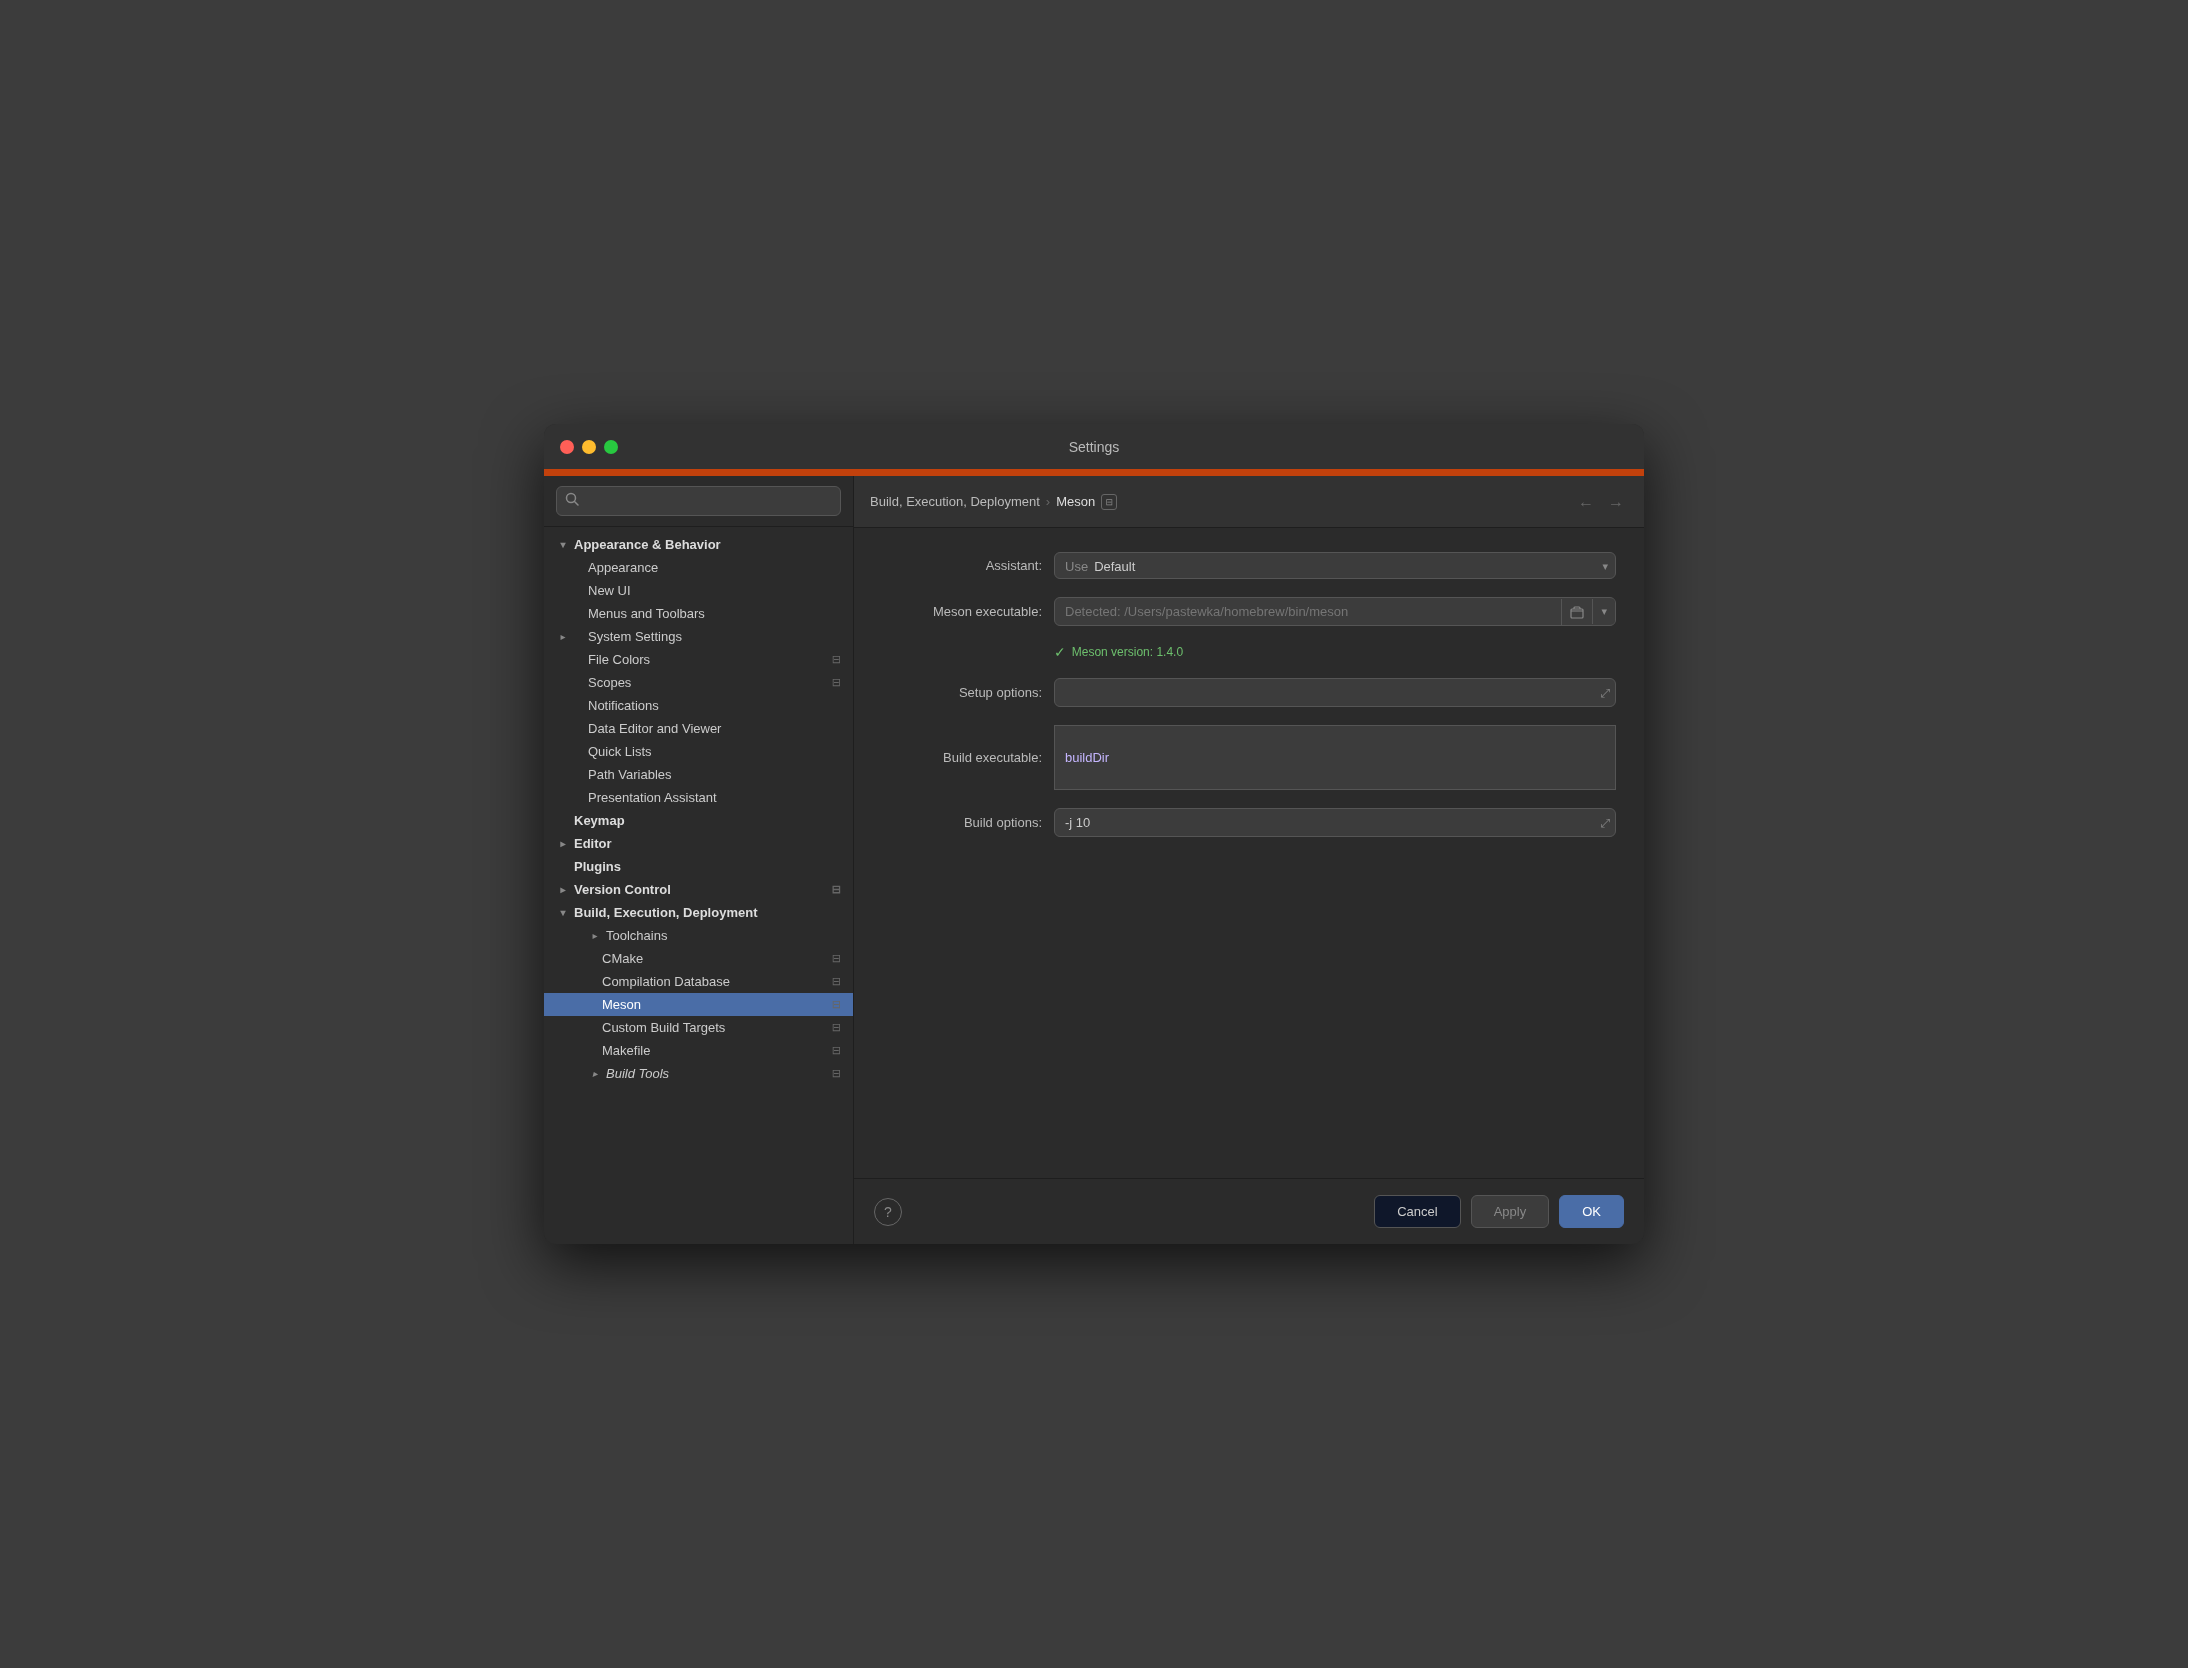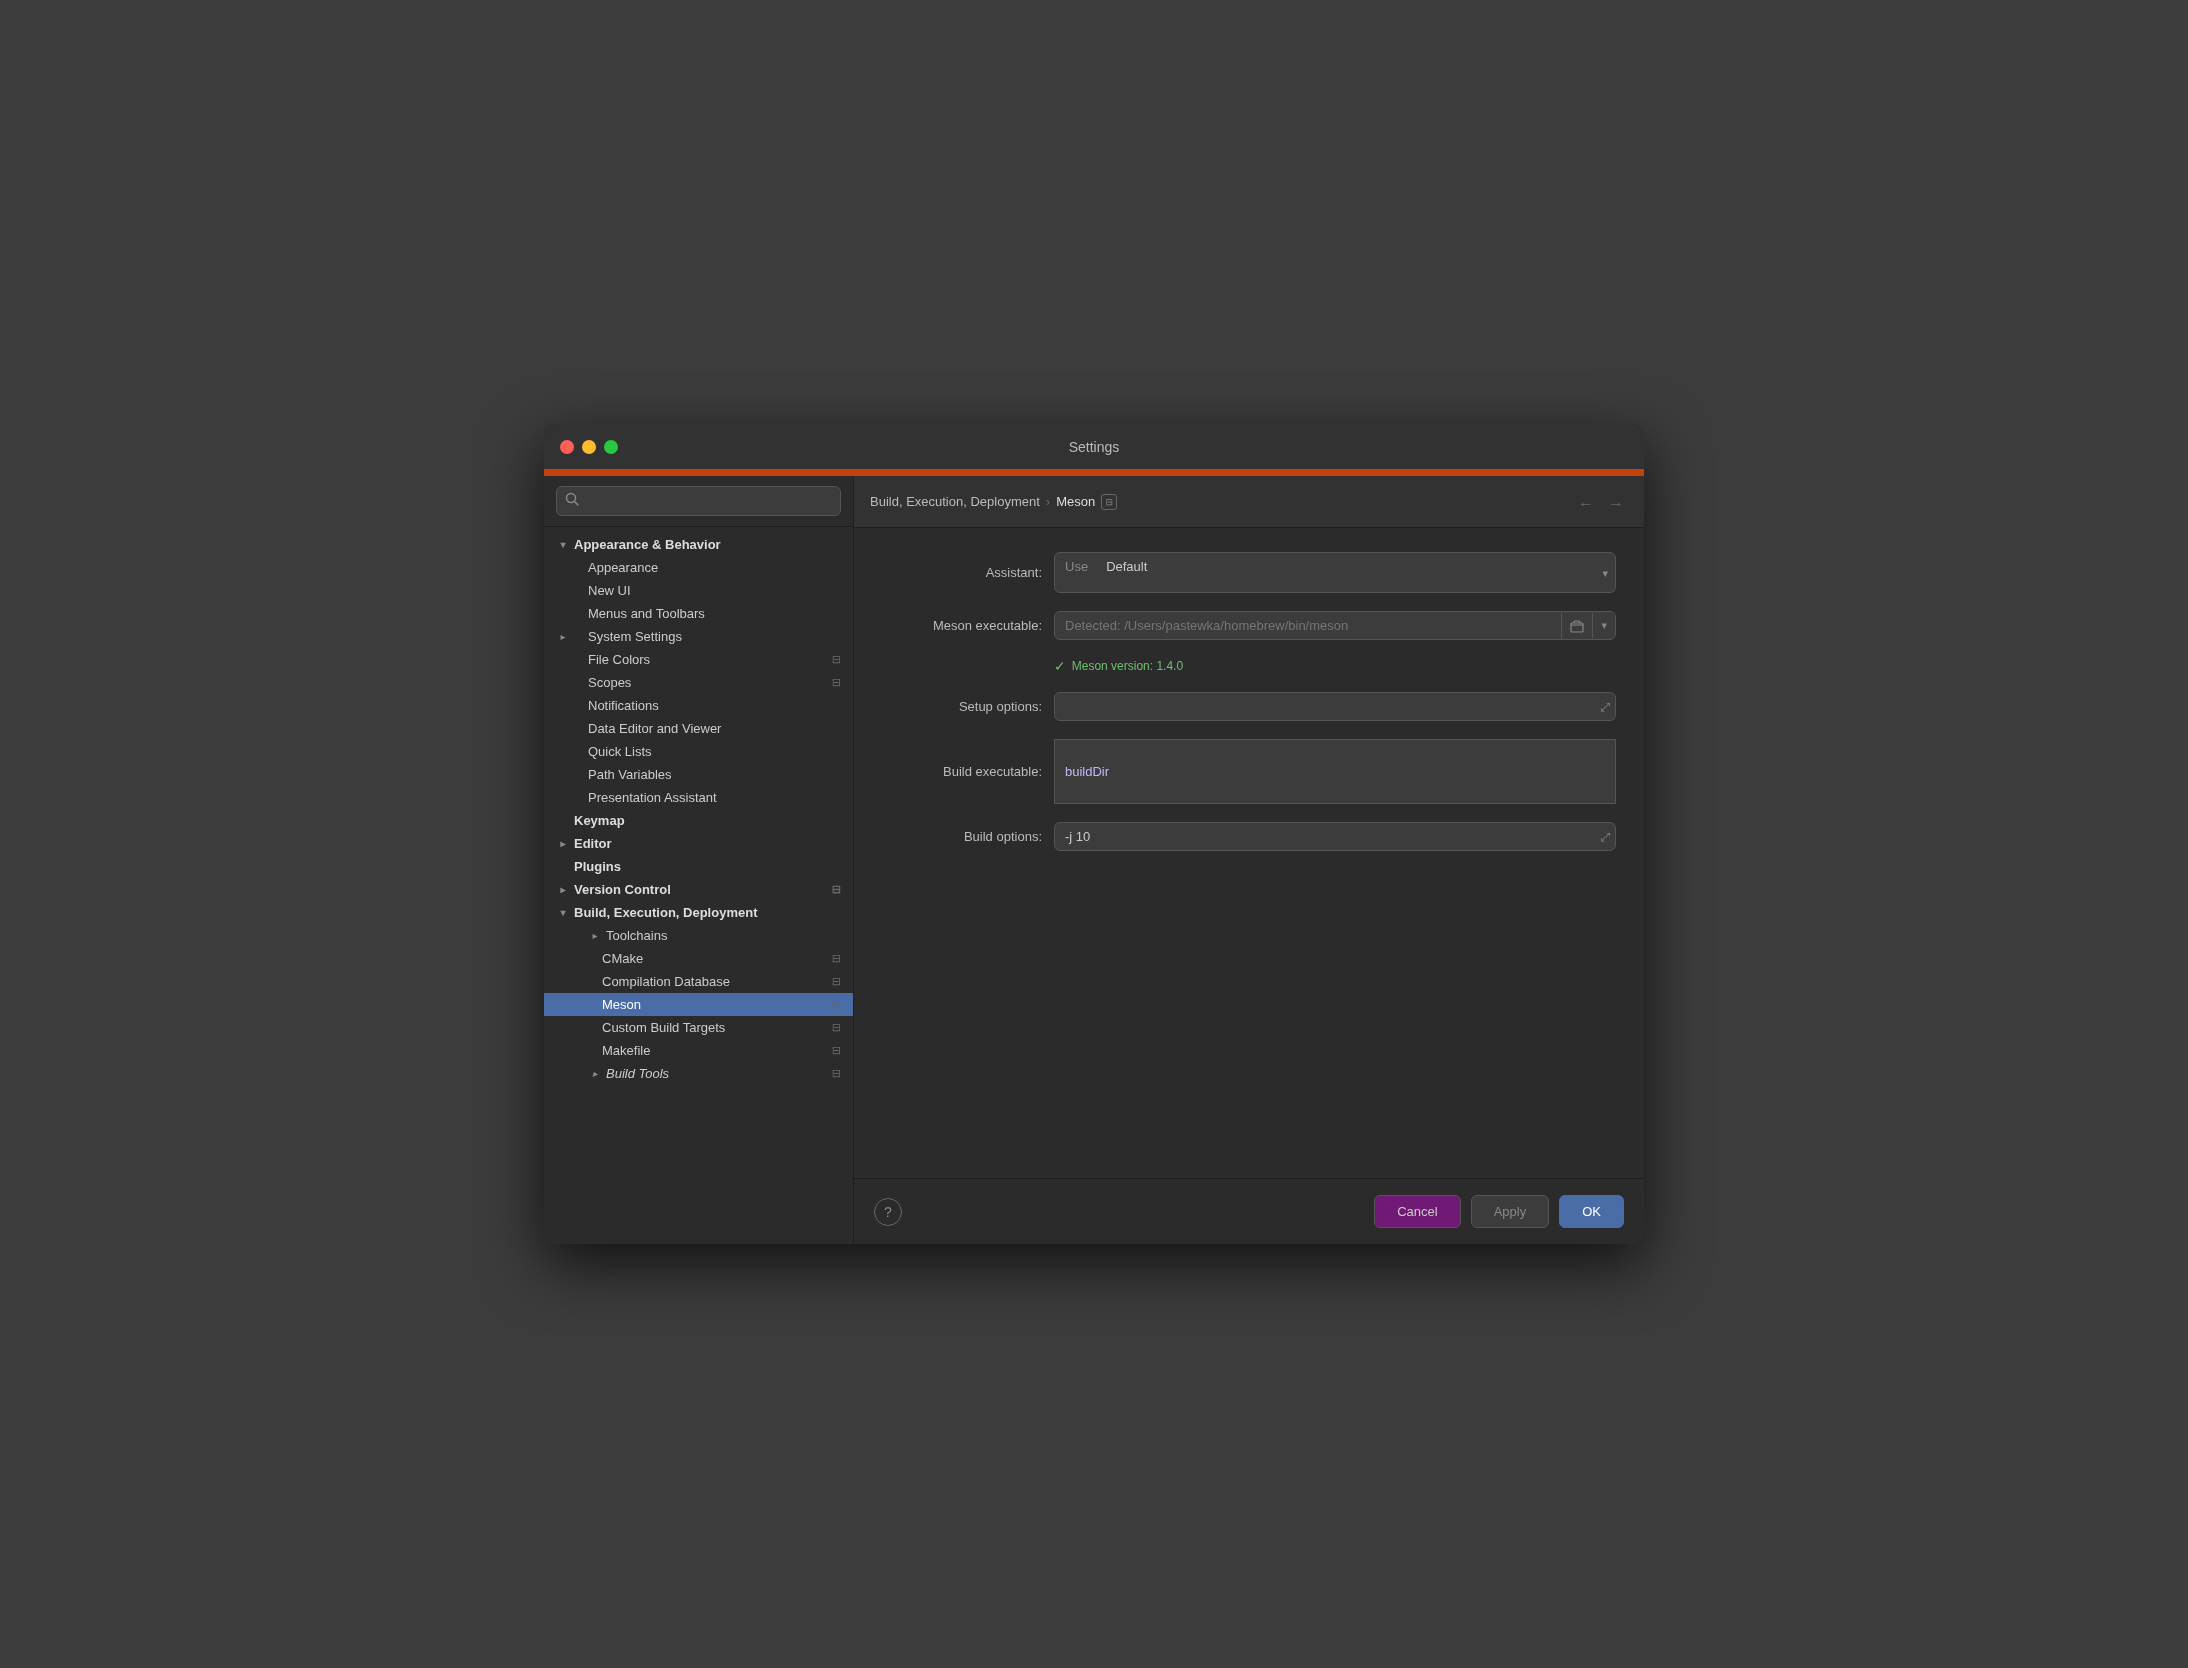--- a/index.html
+++ b/index.html
@@ -206,27 +206,27 @@
       gap: 4px;
     }
     .select-wrap {
       flex: 1;
       position: relative;
     }
     .select-display {
       background: #3c3c3c;
       border: 1px solid #555;
       border-radius: 6px;
-      padding: 6px 32px 18px 10px;
+      padding: 6px 32px 4px 10px;
       color: #ccc;
       font-size: 13px;
       cursor: pointer;
       display: flex;
       align-items: center;
-      gap: 18px;
+      gap: 6px;
     }
     .select-display .use-text { color: #888; }
     .select-chevron {
       position: absolute;
       right: 8px;
       top: 50%;
       transform: translateY(-50%);
       color: #888;
       font-size: 11px;
       pointer-events: none;
@@ -340,21 +340,21 @@
       gap: 10px;
     }
     .btn {
       padding: 8px 22px;
       border-radius: 6px;
       font-size: 13px;
       cursor: pointer;
       border: 1px solid transparent;
     }
     .btn-cancel {
-      background: #701a75;
+      background: #0f172a;
       border-color: #555;
       color: #ccc;
     }
     .btn-apply {
       background: #3c3c3c;
       border-color: #555;
       color: #888;
       cursor: not-allowed;
     }
     .btn-ok {

